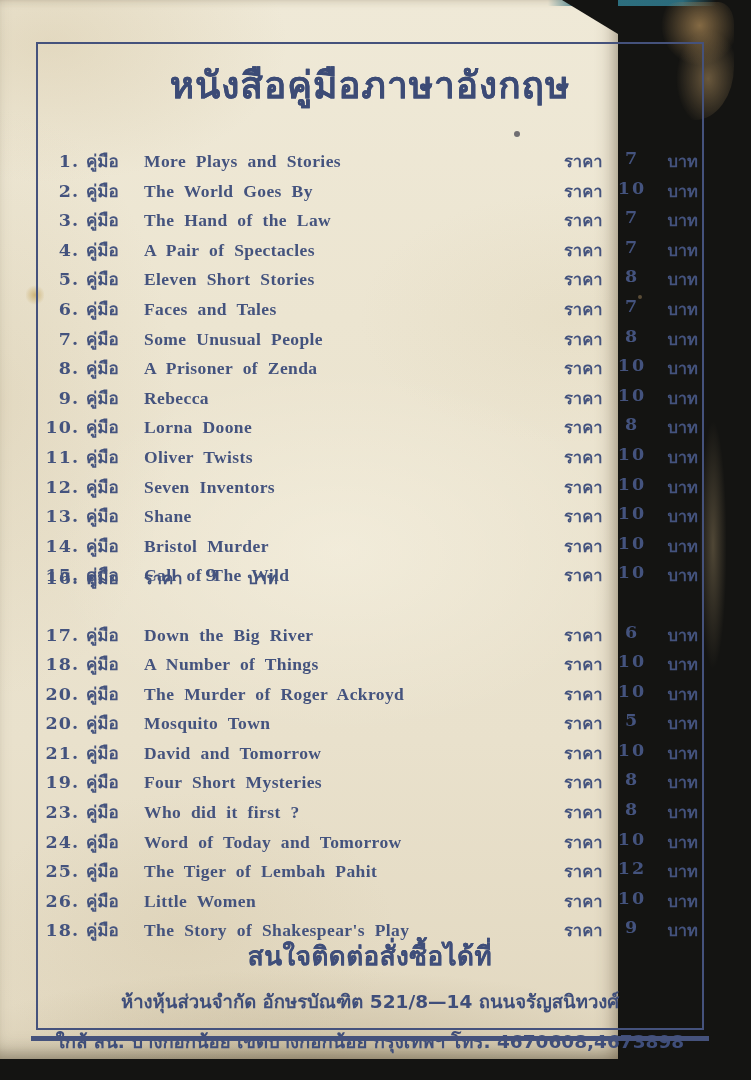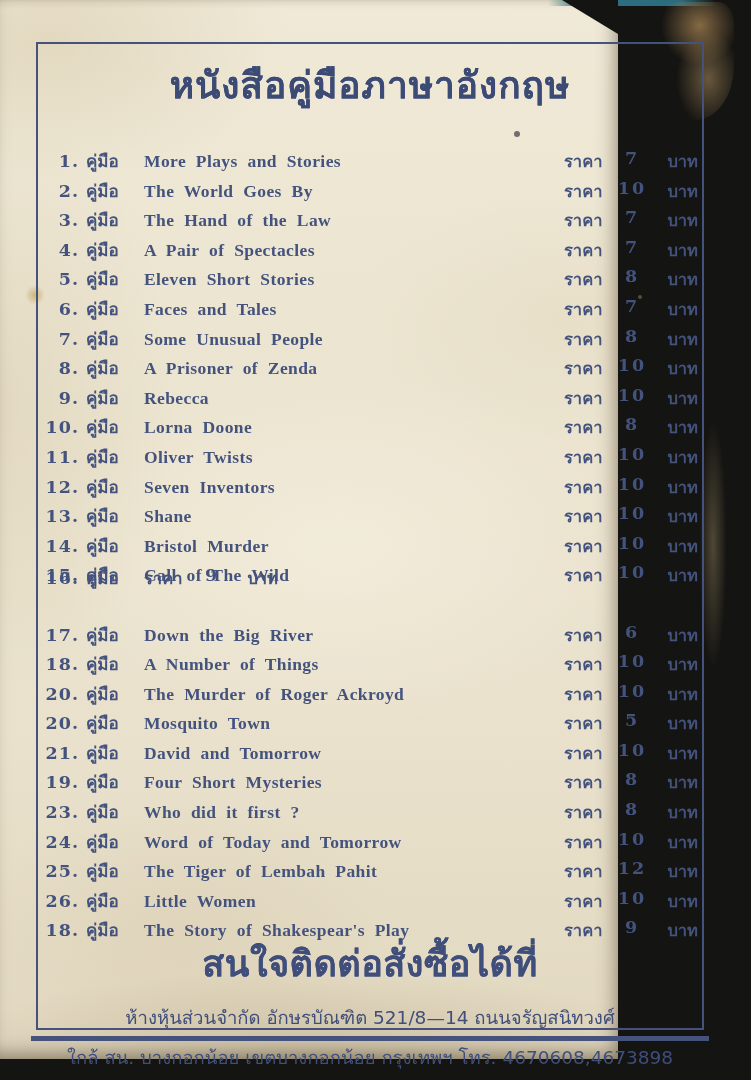--- a/index.html
+++ b/index.html
@@ -96,25 +96,25 @@
   .pval {
     width:36px; text-align:center;
     font-family:"DejaVu Serif","Liberation Serif",serif;
     letter-spacing:2px;
   }
   .punit { width:48px; text-align:right; font-size:16.5px; }
   
   .footer { text-align:center; color:#3f4e7a; }
   .footer-heading {
     margin-top:16px;
-    font-size:36px; font-weight:bold;
+    font-size:26px; font-weight:bold;
     letter-spacing:.5px;
     text-shadow:0 0 .5px #3f4e7a;
   }
-  .footer-line { margin-top:11px; font-size:18.5px; font-weight:normal; }
+  .footer-line { margin-top:11px; font-size:18.5px; font-weight:bold; }
 </style>
 </head>
 <body>
 
 <div class="paper">
   <div class="teal-strip"></div>
   <div class="corner-wedge"></div>
   <div class="corner-stain"></div>
   <div class="stain-right-mid"></div>
   <div class="stain-left-dot"></div>

